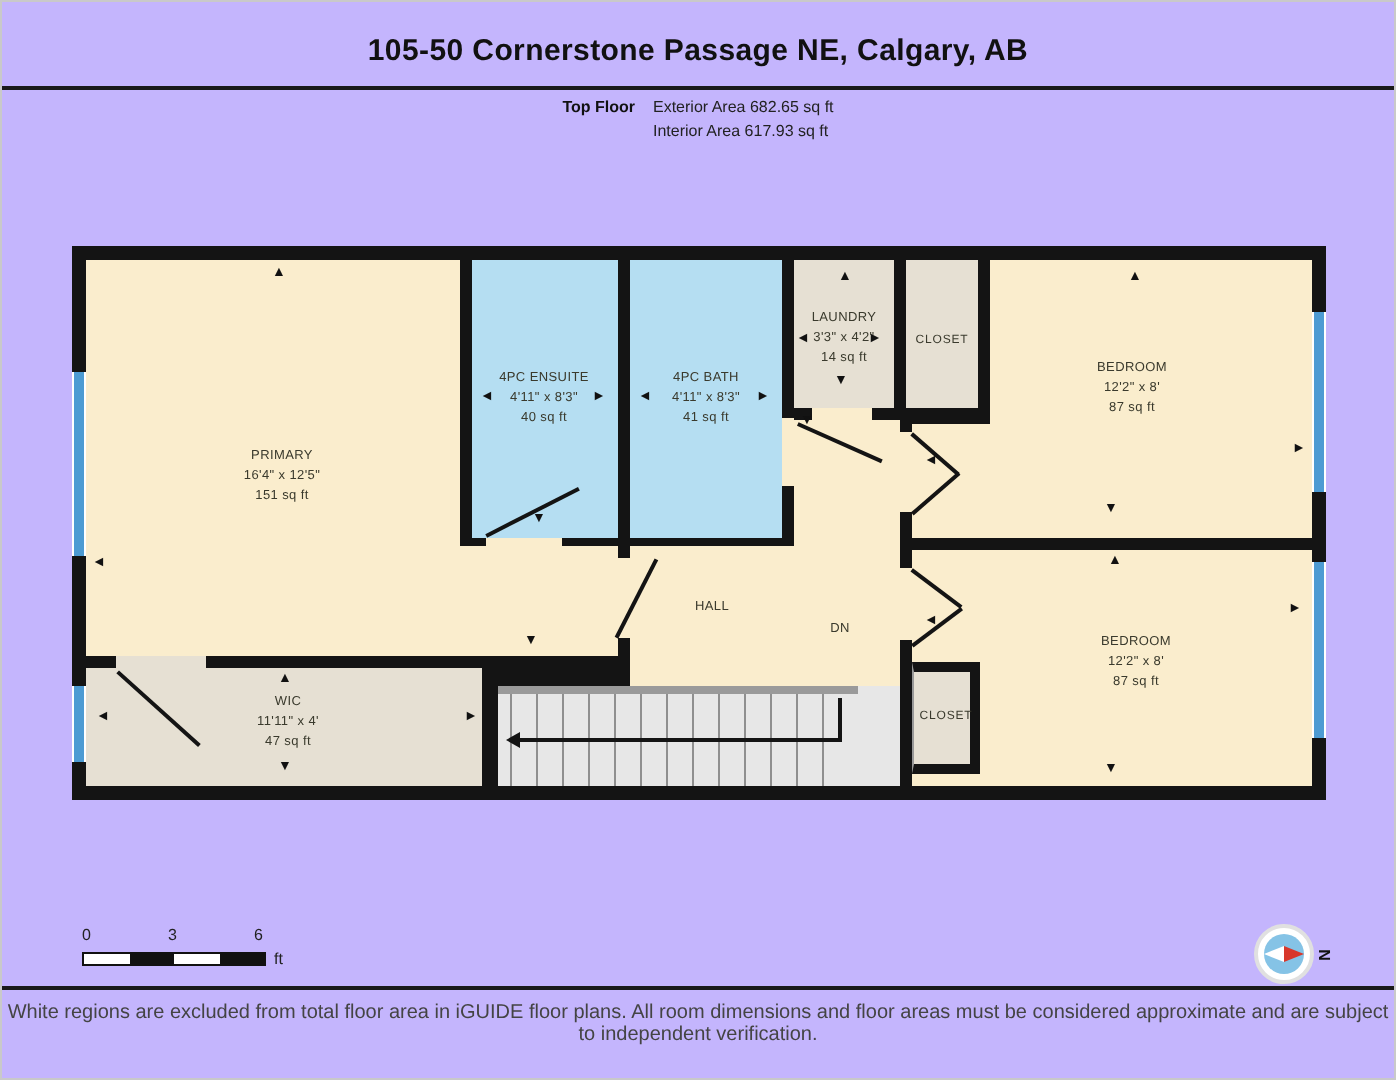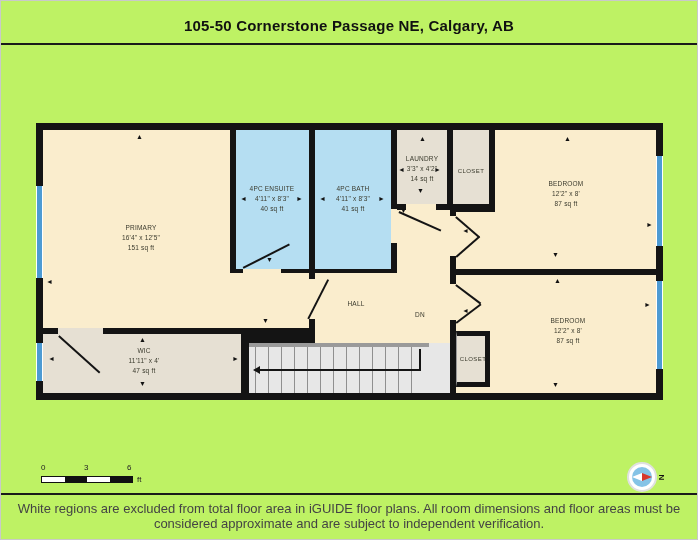--- a/index.html
+++ b/index.html
@@ -1,16 +1,16 @@
 <!DOCTYPE html>
 <html><head>
 <meta charset="utf-8">
 <style>
   html,body{margin:0;padding:0;background:#fff;}
-  .page{position:relative;width:698px;height:540px;background:#bef264;border:1px solid #c9c9c9;
+  .page{position:relative;width:698px;height:540px;background:#c4b5fd;border:1px solid #c9c9c9;
         box-sizing:border-box;overflow:hidden;font-family:"Liberation Sans",sans-serif;color:#111;}
   .title{position:absolute;top:16px;left:0;width:100%;text-align:center;
          font-size:15px;font-weight:bold;letter-spacing:.2px;}
   .rule{position:absolute;left:0;width:100%;height:2px;background:#1a1a1a;}
   .subheader{position:absolute;top:48px;left:0;width:100%;display:flex;justify-content:center;
              gap:9px;font-size:8px;}
   .subheader .floor{font-weight:bold;}
   .subheader .areas div{margin-bottom:3px;color:#222;}
   
   .plan{position:absolute;left:35px;top:122px;width:627px;height:277px;background:#141414;}
@@ -41,29 +41,36 @@
   
   .compass{position:absolute;left:626px;top:461px;width:26px;height:26px;border-radius:50%;
            background:#fff;border:2px solid #e0e0e0;}
   .compass .inner{position:absolute;left:3px;top:3px;width:20px;height:20px;border-radius:50%;background:#85C3E6;}
   .compass .needle-r{position:absolute;left:13px;top:9px;width:0;height:0;border-top:4px solid transparent;
                      border-bottom:4px solid transparent;border-left:10px solid #D8372B;}
   .compass .needle-l{position:absolute;left:3px;top:9px;width:0;height:0;border-top:4px solid transparent;
                      border-bottom:4px solid transparent;border-right:10px solid #fff;}
   .compass .nletter{position:absolute;right:-10px;top:9px;font-size:8px;font-weight:bold;
                     transform:rotate(90deg);color:#111;}
-  .disclaimer{position:absolute;top:500px;left:0;width:100%;text-align:center;font-size:13px;color:#444;}
+  .disclaimer{position:absolute;top:500px;left:0;width:100%;text-align:center;font-size:10px;color:#444;}
 </style>
 </head>
 <body>
 
 <div class="page">
 
   <div class="title">105-50 Cornerstone Passage NE, Calgary, AB</div>
   <div class="rule" style="top:42px;"></div>
+  <div class="subheader">
+    <div class="floor">Top Floor</div>
+    <div class="areas">
+      <div>Exterior Area 682.65 sq ft</div>
+      <div>Interior Area 617.93 sq ft</div>
+    </div>
+  </div>
 
   <div class="plan">
 
     <div class="room cream" style="left:7px;top:7px;width:187px;height:198px;"></div>
     <div class="room cream" style="left:194px;top:150px;width:79px;height:55px;"></div>
     <div class="room blue" style="left:200px;top:7px;width:73px;height:139px;"></div>
     <div class="room blue" style="left:279px;top:7px;width:76px;height:139px;"></div>
     <div class="room tan" style="left:361px;top:7px;width:50px;height:74px;"></div>
     <div class="room tan" style="left:417px;top:7px;width:36px;height:74px;"></div>
     <div class="room cream" style="left:459px;top:7px;width:161px;height:139px;"></div>

